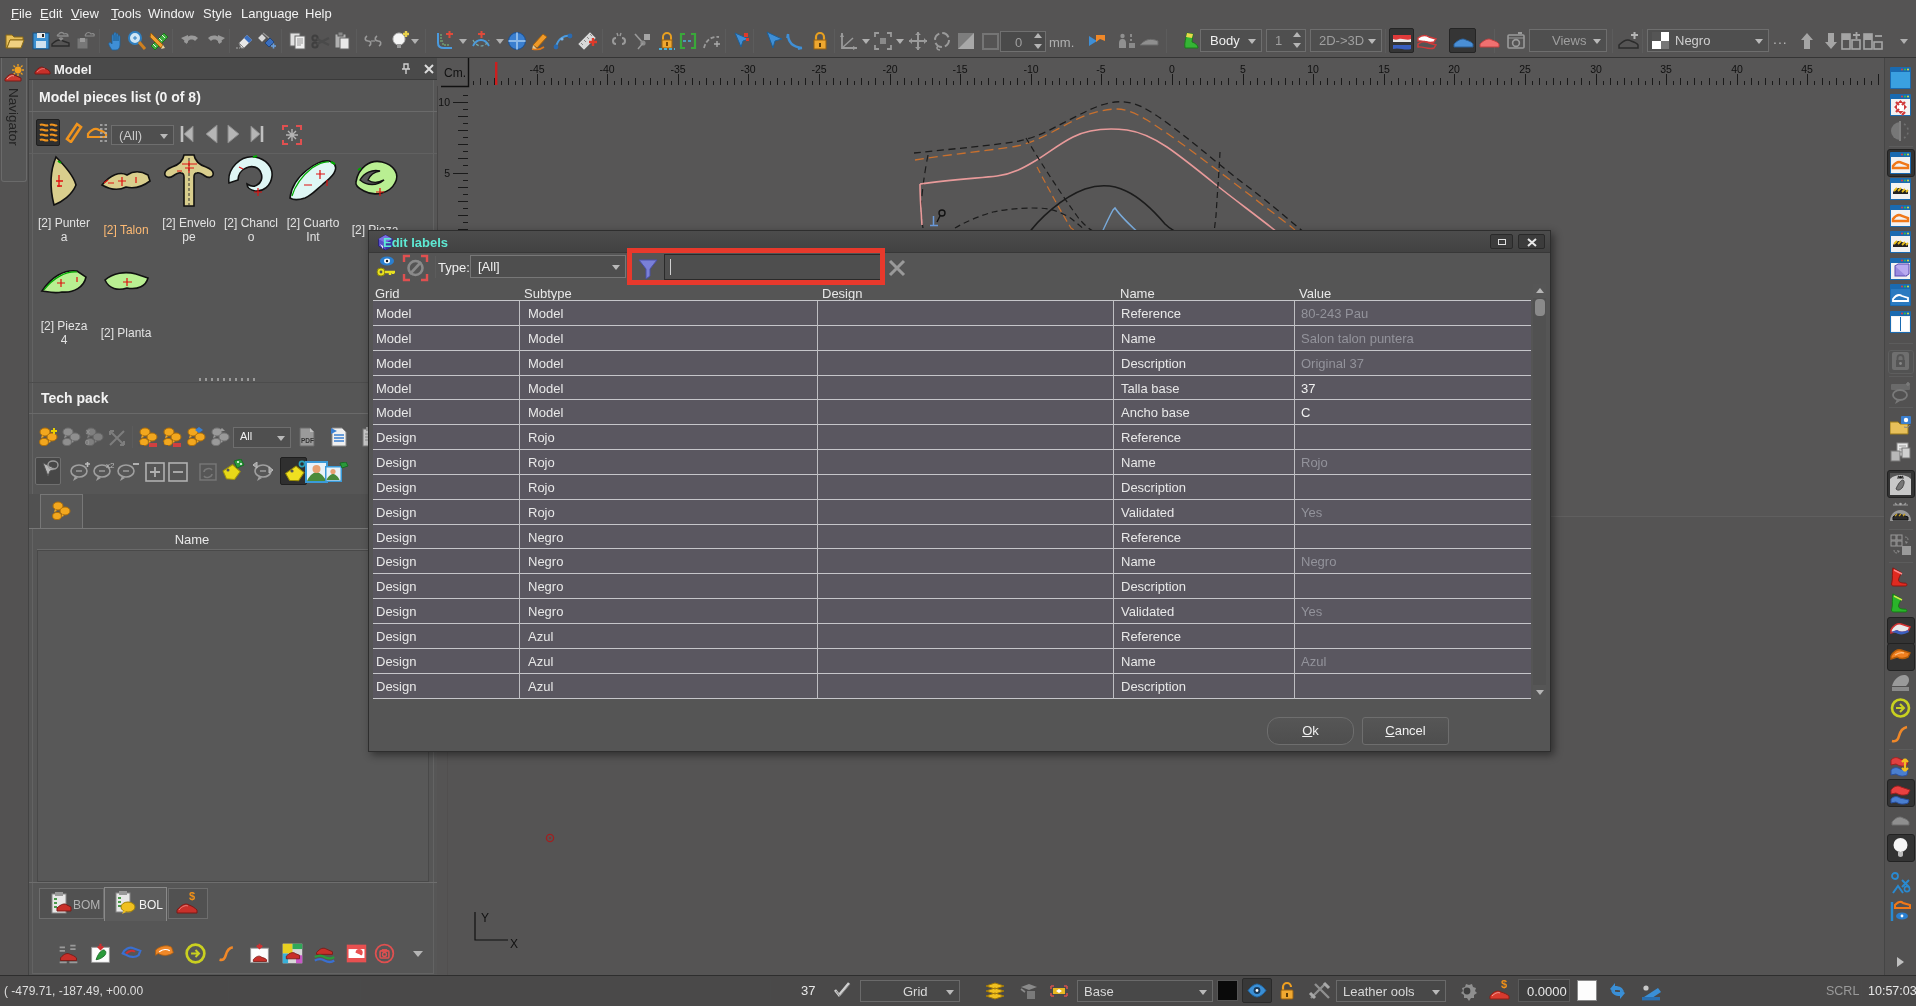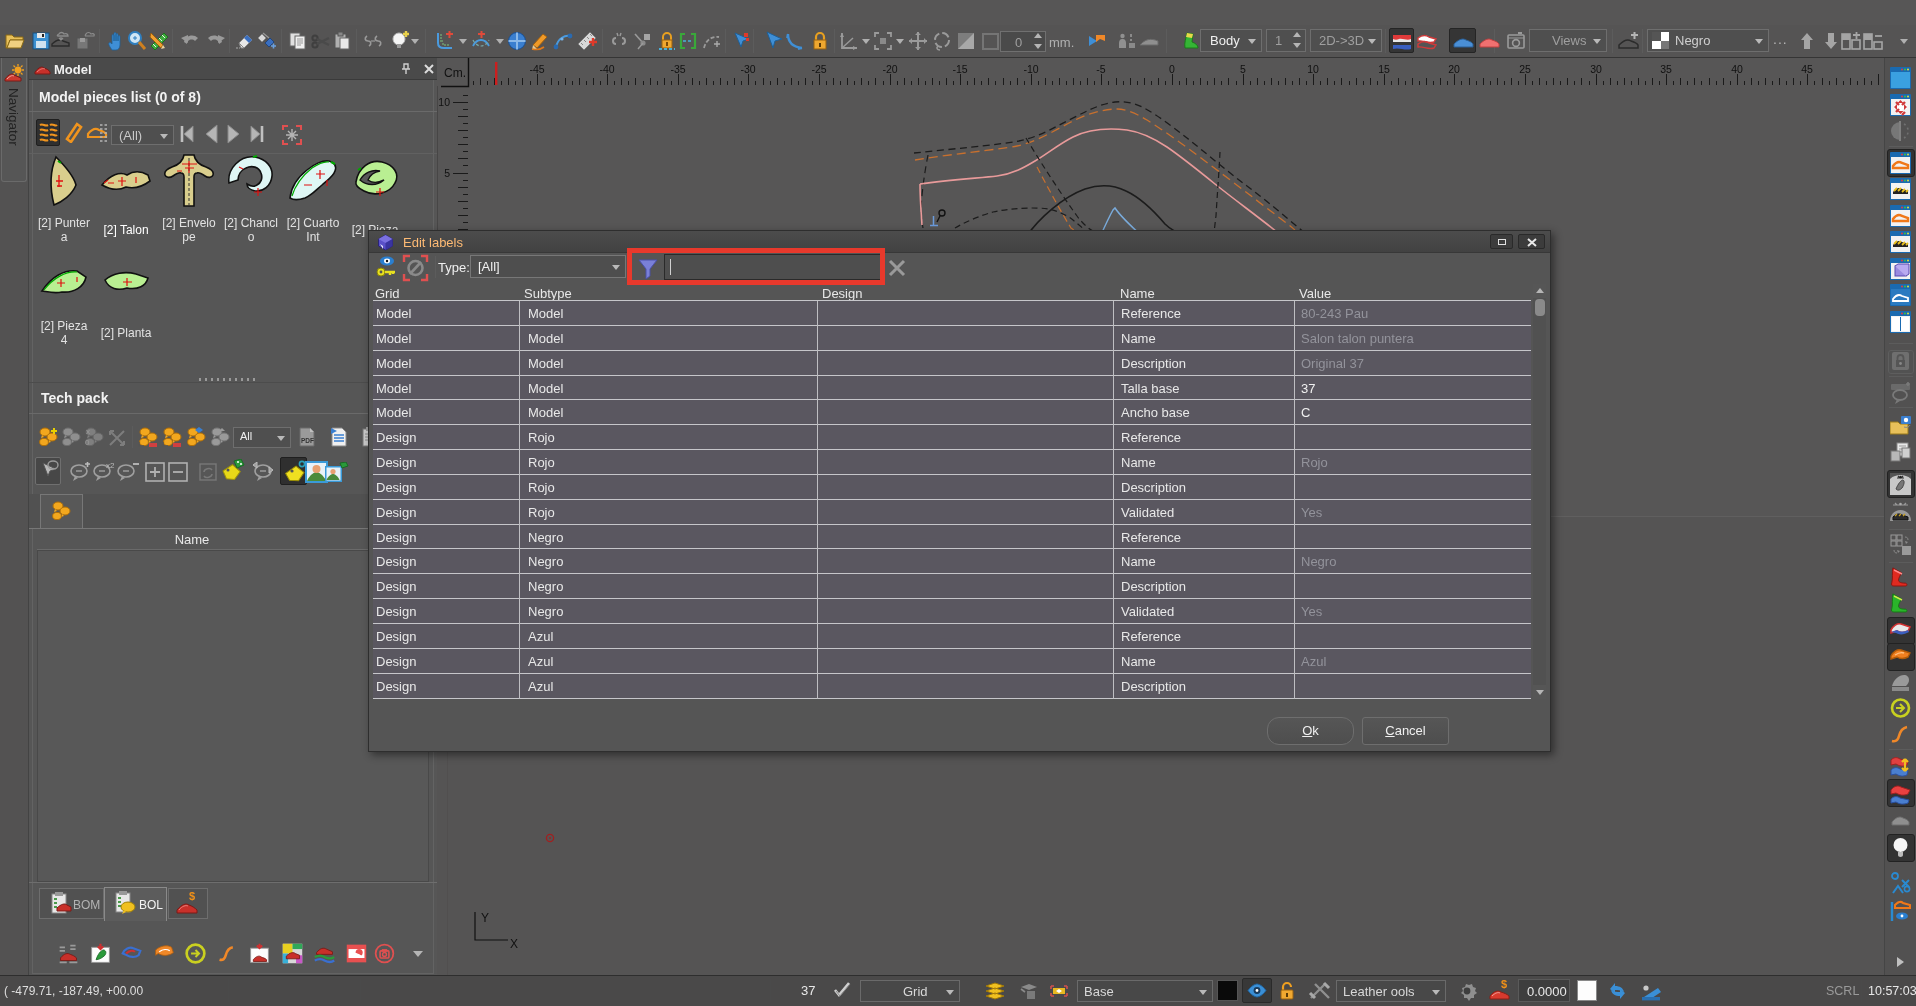--- a/index.html
+++ b/index.html
@@ -32,20 +32,30 @@
 
 
 #statusbar { position:absolute; left:0; top:975px; width:1916px; height:31px; background:#4a4949; color:#d6d6d6; font-size:12px; }
 
 
 #dialog { position:absolute; left:368px; top:230px; width:1183px; height:522px; background:#555555; border:1px solid #2e2e2e; box-shadow:3px 3px 8px rgba(0,0,0,.45); }
 </style>
 </head>
 <body>
 <div id="root">
+<div id="menubar">
+  <span style="left:11px"><u>F</u>ile</span>
+  <span style="left:40px"><u>E</u>dit</span>
+  <span style="left:71px"><u>V</u>iew</span>
+  <span style="left:111px"><u>T</u>ools</span>
+  <span style="left:148px">Window</span>
+  <span style="left:203px">Style</span>
+  <span style="left:241px">Language</span>
+  <span style="left:305px">Help</span>
+</div>
 <div id="toolbar">
 <div class="tbsep" style="left:99px"></div>
 <div class="tbsep" style="left:172px"></div>
 <div class="tbsep" style="left:229px"></div>
 <div class="tbsep" style="left:281px"></div>
 <div class="tbsep" style="left:356px"></div>
 <div class="tbsep" style="left:425px"></div>
 <div class="tbsep" style="left:602px"></div>
 <div class="tbsep" style="left:725px"></div>
 <div class="tbsep" style="left:753px"></div>
@@ -424,21 +434,21 @@
 <svg class="abs" style="left:321px;top:98px" width="50" height="48" viewBox="0 0 50 48">
         <path d="M6 26C8 12 20 3 32 6c12 3 18 12 13 21-5 10-20 14-31 8-6-3-9-6-8-9z" fill="#b9ef92" stroke="#111" stroke-width="1.6"></path>
         <path d="M10 24c4-7 12-11 20-9-6 1-10 4-12 9 4 3 10 3 16 0-7 6-17 6-24 0z" fill="#575757" stroke="#111" stroke-width="1.4"></path>
         <path d="M30 32v8M26 36h8" stroke="#e01010" stroke-width="1.2" fill="none"></path>
         <path d="M8 14l3-2" stroke="#0a0" stroke-width="2"></path>
       </svg>
 <div class="abs" style="left:4px;top:158px;width:62px;text-align:center;font-size:12px;line-height:14px;color:#e2e2e2">
         <div>[2] Punter</div>
         <div>a</div>
       </div>
-<div class="abs" style="left:66px;top:165px;width:62px;text-align:center;font-size:12px;line-height:14px;color:#ffffff">
+<div class="abs" style="left:66px;top:165px;width:62px;text-align:center;font-size:12px;line-height:14px;color:#fdba74">
         <div>[2] Talon</div>
       </div>
 <div class="abs" style="left:129px;top:158px;width:62px;text-align:center;font-size:12px;line-height:14px;color:#e2e2e2">
         <div>[2] Envelo</div>
         <div>pe</div>
       </div>
 <div class="abs" style="left:191px;top:158px;width:62px;text-align:center;font-size:12px;line-height:14px;color:#e2e2e2">
         <div>[2] Chancl</div>
         <div>o</div>
       </div>
@@ -1243,21 +1253,21 @@
 <div class="abs" style="left:12px;top:899px;width:0;height:0;border-top:5px solid transparent;border-bottom:5px solid transparent;border-left:7px solid #c0c0c0"></div>
 </div>
 <div id="dialog">
 <div class="abs" style="left:0;top:0;width:1181px;height:22px;background:linear-gradient(#4c4c4c,#424242);border-bottom:1px solid #383838"></div>
 <svg class="abs" style="left:8px;top:3px" width="17" height="17" viewBox="0 0 17 17">
         <path d="M8.5 1l7 4v7l-7 4-7-4V5z" fill="#5a50c8" stroke="#2a2478"></path>
         <path d="M8.5 1l7 4-7 4-7-4z" fill="#7a70e0"></path>
         <path d="M8.5 9v7l7-4V5z" fill="#3a34a0"></path>
         <path d="M3 10l3 2v3z" fill="#e8e8f8"></path>
       </svg>
-<span class="abs" style="left:34px;top:4px;font-weight:normal;font-size:13px;color:#fdba74">Edit labels</span>
+<span class="abs" style="left:14px;top:4px;font-weight:bold;font-size:13px;color:#5eead4">Edit labels</span>
 <div class="abs" style="left:1121px;top:3px;width:23px;height:15px;background:#3c3c3c;border:1px solid #2a2a2a;border-radius:2px">
         <span style="position:absolute;left:7px;top:4px;width:8px;height:6px;border:1.6px solid #e0e0e0"></span>
       </div>
 <div class="abs" style="left:1149px;top:3px;width:27px;height:15px;background:#3c3c3c;border:1px solid #2a2a2a;border-radius:2px">
         <svg style="position:absolute;left:8px;top:3px" width="10" height="9" viewBox="0 0 10 9">
           <path d="M1 1l8 7M9 1L1 8" stroke="#e8e8e8" stroke-width="2"></path>
         </svg>
       </div>
 <svg class="abs" style="left:7px;top:25px" width="22" height="24" viewBox="0 0 22 24">
         <ellipse cx="11" cy="5" rx="7" ry="4.6" fill="#2a7fd0"></ellipse>

